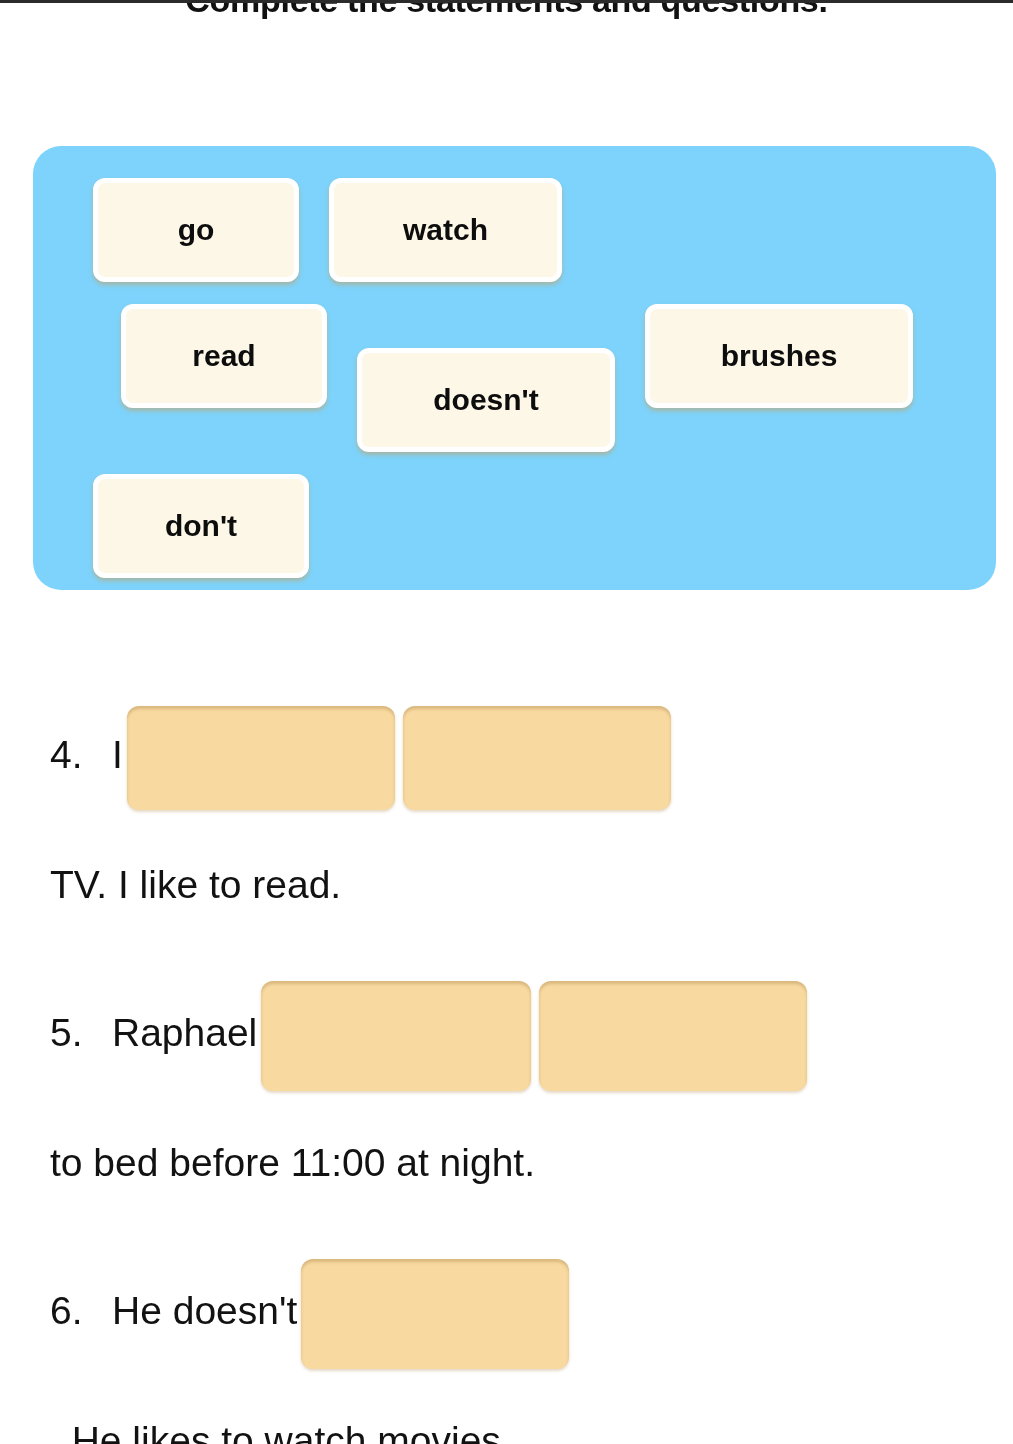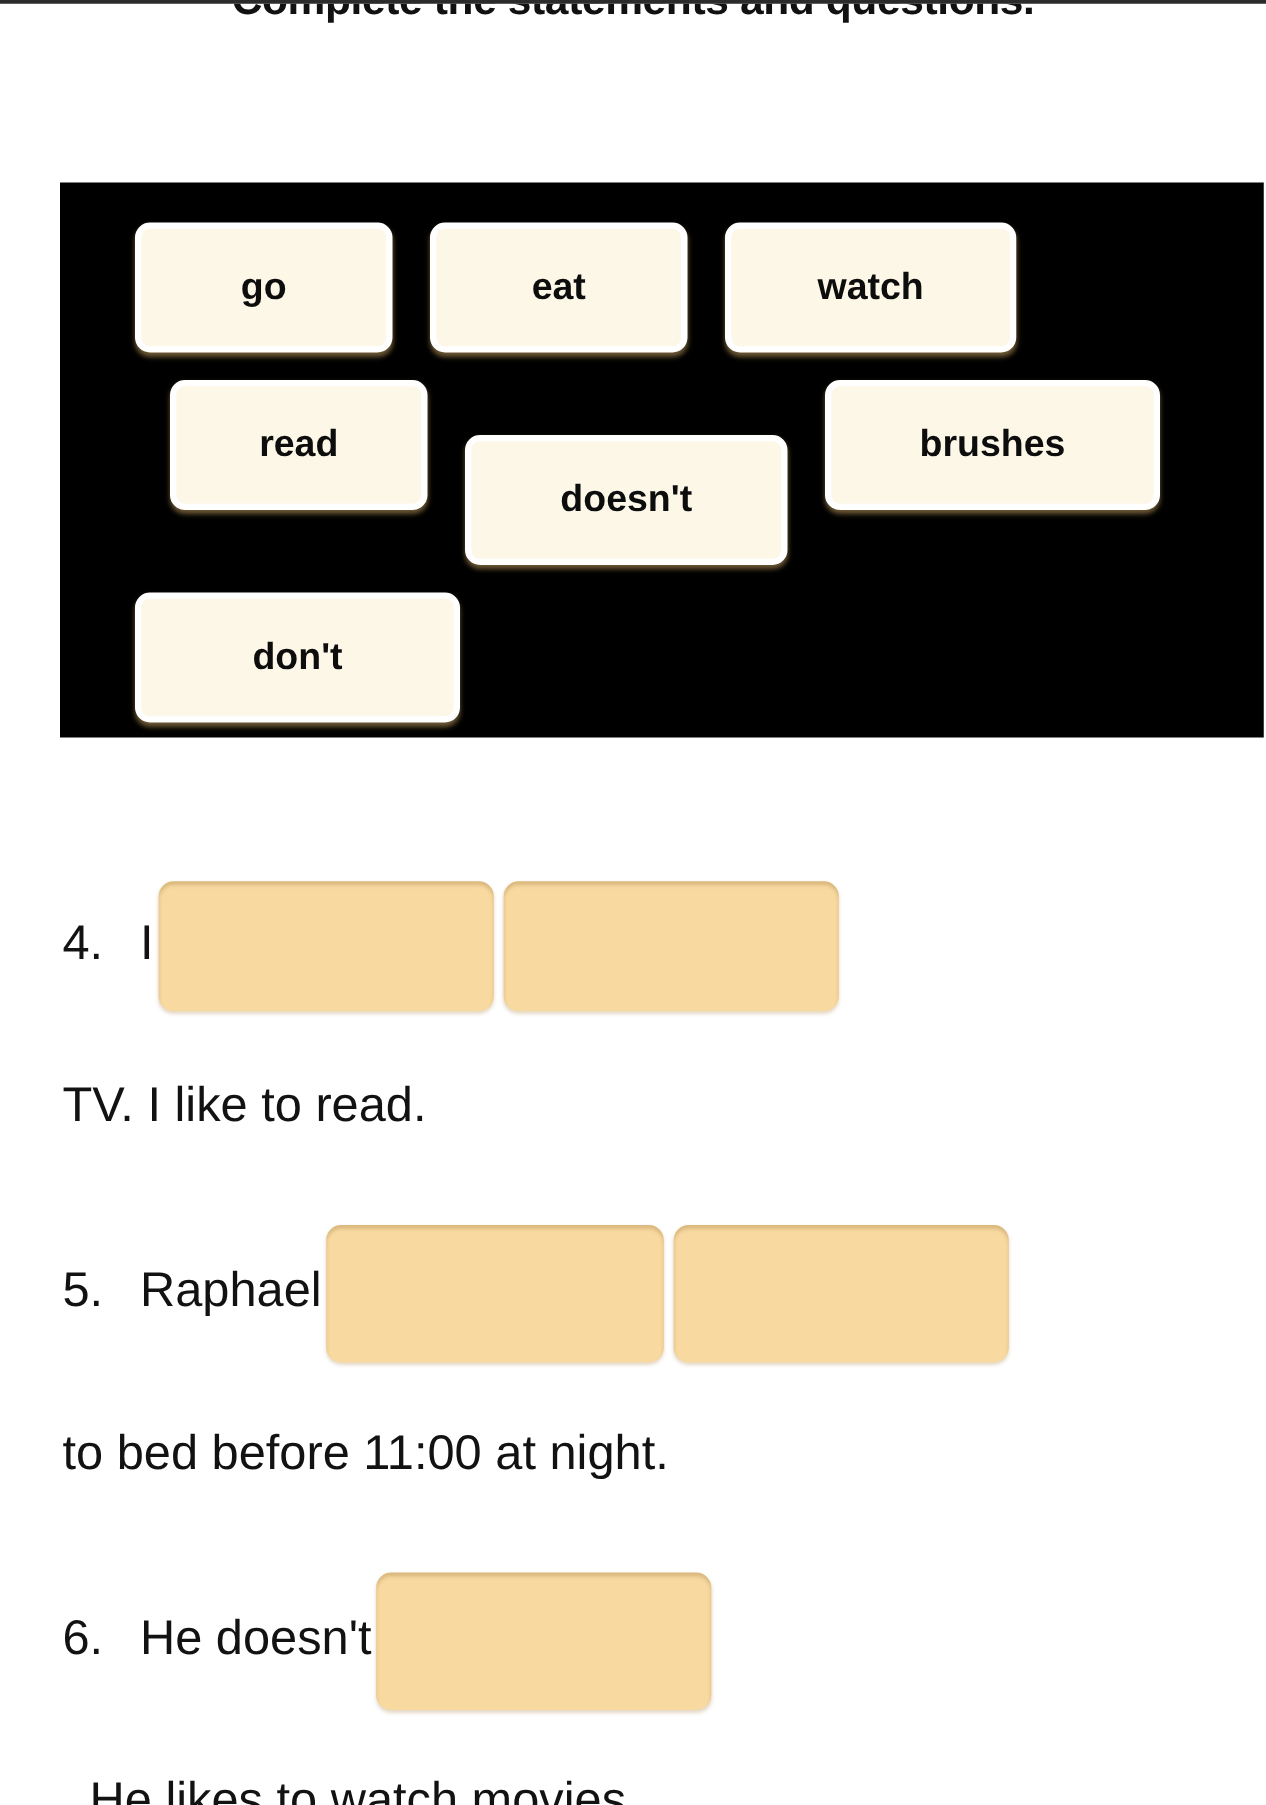--- a/index.html
+++ b/index.html
@@ -40,27 +40,28 @@
     font-size: 34px;
     font-weight: bold;
     letter-spacing: -0.3px;
     color: #111111;
     white-space: nowrap;
   }
 
   
   .wordbank {
     position: absolute;
-    left: 48px;
+    left: 33px;
     top: 146px;
     width: 963px;
     height: 444px;
-    background: #000000;
+    background: #7dd3fc;
     box-sizing: border-box;
     padding: 32px 0 0 60px;
+    border-radius: 28px;
   }
   .wb-row {
     display: flex;
     align-items: flex-start;
     margin-bottom: 22px;
   }
   .chip {
     background: #fdf7e8;
     border: 5px solid #ffffff;
     border-radius: 12px;
@@ -76,21 +77,21 @@
     margin-right: 30px;
     padding: 0 10px;
     cursor: pointer;
   }
   .chip.w-go      { width: 206px; }
   .chip.w-eat     { width: 206px; }
   .chip.w-watch   { width: 233px; }
   .chip.w-read    { width: 206px; margin-left: 28px; }
   .chip.w-doesnt  { width: 258px; margin-top: 44px; }
   .chip.w-brushes { width: 268px; }
-  .chip.w-dont    { width: 260px; }
+  .chip.w-dont    { width: 216px; }
 
   
   .questions {
     position: absolute;
     left: 0;
     top: 690px;
     width: 973px;
   }
   .q-item {
     display: block;
@@ -138,21 +139,20 @@
 <div class="top-rule"></div>
 
 <div class="title-clip">
   <div class="title-text">Complete the statements and questions.</div>
 </div>
 
 <div class="wordbank">
 
   <div class="wb-row">
     <div class="chip w-go">go</div>
-    <div class="chip w-eat">eat</div>
     <div class="chip w-watch">watch</div>
   </div>
 
   <div class="wb-row">
     <div class="chip w-read">read</div>
     <div class="chip w-doesnt">doesn't</div>
     <div class="chip w-brushes">brushes</div>
   </div>
 
   <div class="wb-row">

